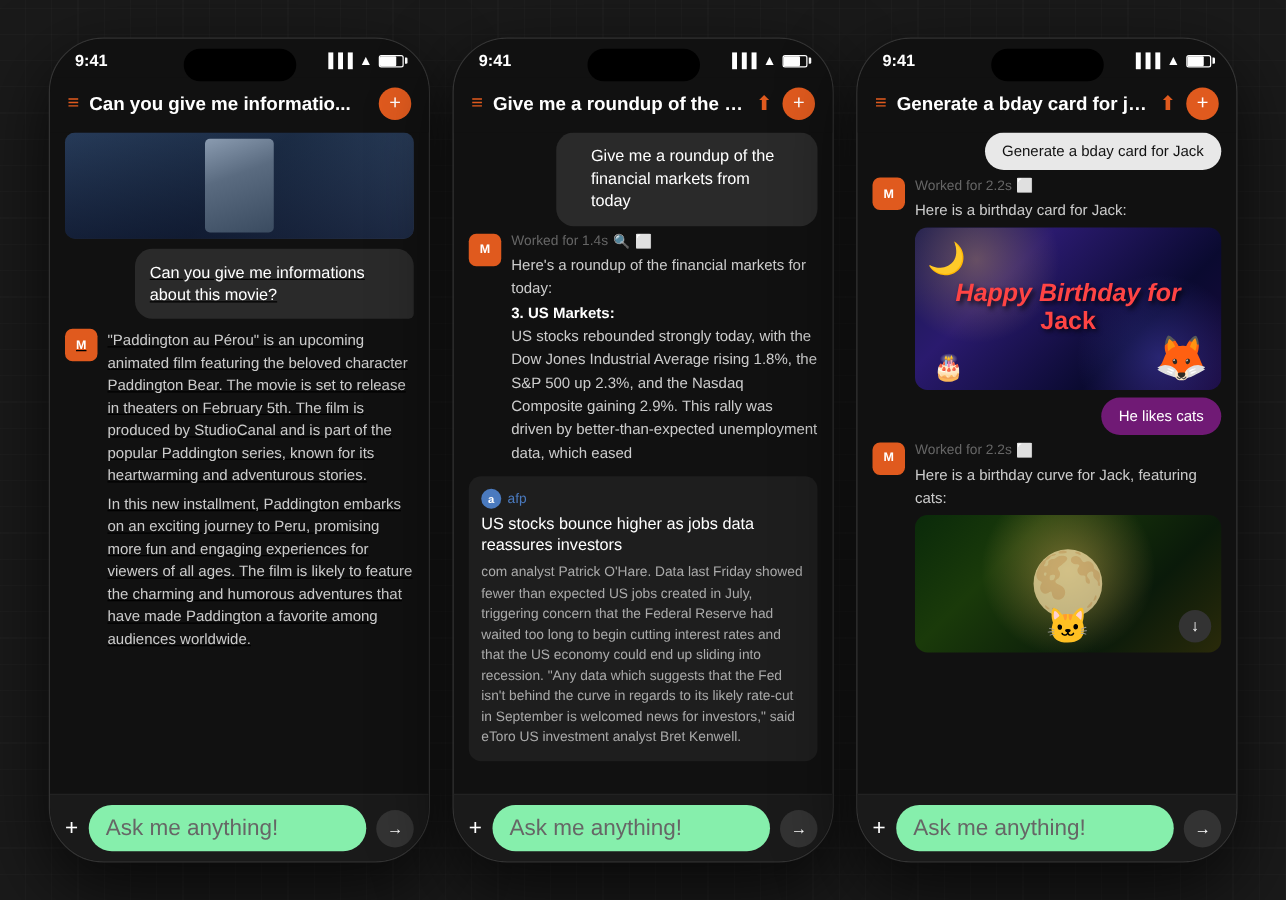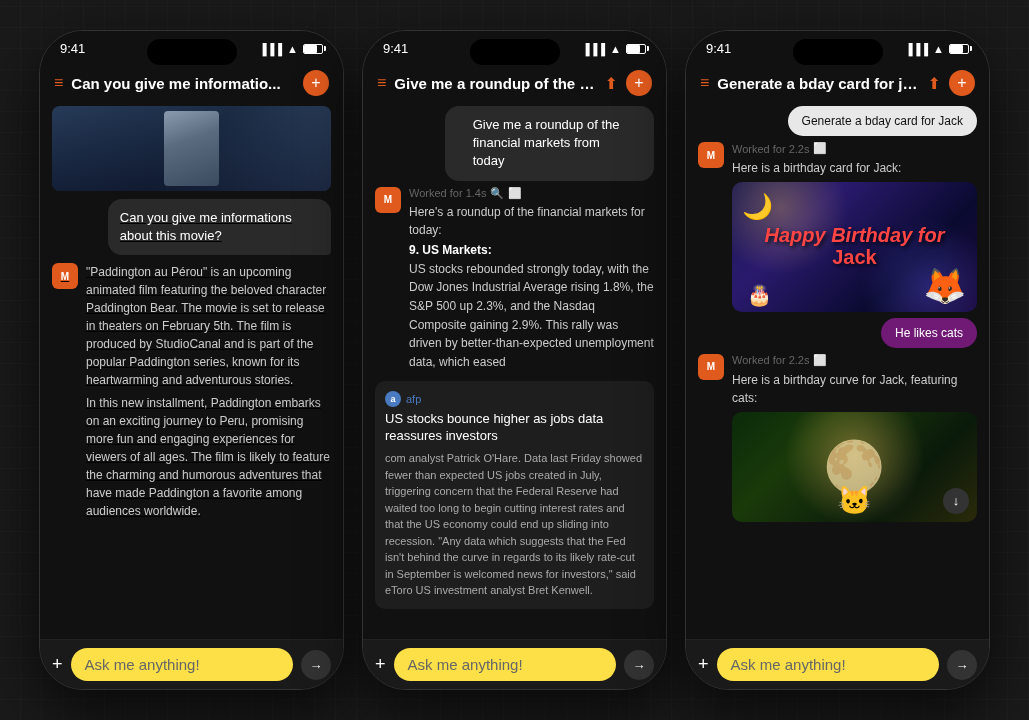--- a/index.html
+++ b/index.html
@@ -41,21 +41,21 @@
       background: #111;
       padding: 10px 20px 6px;
       display: flex;
       align-items: center;
       justify-content: space-between;
       flex-shrink: 0;
     }
     .status-time {
       color: #fff;
       font-size: 13px;
-      font-weight: 400;
+      font-weight: 700;
     }
     .status-icons {
       display: flex;
       align-items: center;
       gap: 5px;
     }
     .dynamic-island {
       width: 90px;
       height: 26px;
       background: #000;
@@ -193,25 +193,25 @@
       background: #1a1a1a;
       padding: 8px 12px;
       display: flex;
       align-items: center;
       gap: 8px;
       flex-shrink: 0;
       border-top: 1px solid #222;
     }
     .input-box {
       flex: 1;
-      background: #fde047;
+      background: #86efac;
       border-radius: 20px;
       padding: 8px 14px;
       color: #666;
-      font-size: 15px;
+      font-size: 18px;
     }
     .send-btn {
       width: 30px;
       height: 30px;
       background: #333;
       border-radius: 50%;
       display: flex;
       align-items: center;
       justify-content: center;
       color: #fff;
@@ -513,21 +513,21 @@
       <div class="p2-user-msg">Give me a roundup of the financial markets from today</div>
       <div class="ai-response">
         <div class="ai-avatar">M</div>
         <div style="display:flex;flex-direction:column;gap:3px;flex:1;">
           <div class="worked-for">
             <span>Worked for 1.4s</span>
             <span>🔍</span>
             <span>⬜</span>
           </div>
           <div class="ai-market-text">Here's a roundup of the financial markets for today:</div>
-          <div class="market-heading">9. US Markets:</div>
+          <div class="market-heading">3. US Markets:</div>
           <div class="ai-market-text">US stocks rebounded strongly today, with the Dow Jones Industrial Average rising 1.8%, the S&amp;P 500 up 2.3%, and the Nasdaq Composite gaining 2.9%. This rally was driven by better-than-expected unemployment data, which eased</div>
         </div>
       </div>
       <div class="news-card">
         <div class="news-source">
           <div class="news-source-dot">a</div>
           <span class="news-source-name">afp</span>
         </div>
         <div class="news-headline">US stocks bounce higher as jobs data reassures investors</div>
         <div class="news-body">com analyst Patrick O'Hare. Data last Friday showed fewer than expected US jobs created in July, triggering concern that the Federal Reserve had waited too long to begin cutting interest rates and that the US economy could end up sliding into recession. "Any data which suggests that the Fed isn't behind the curve in regards to its likely rate-cut in September is welcomed news for investors," said eToro US investment analyst Bret Kenwell.</div>

